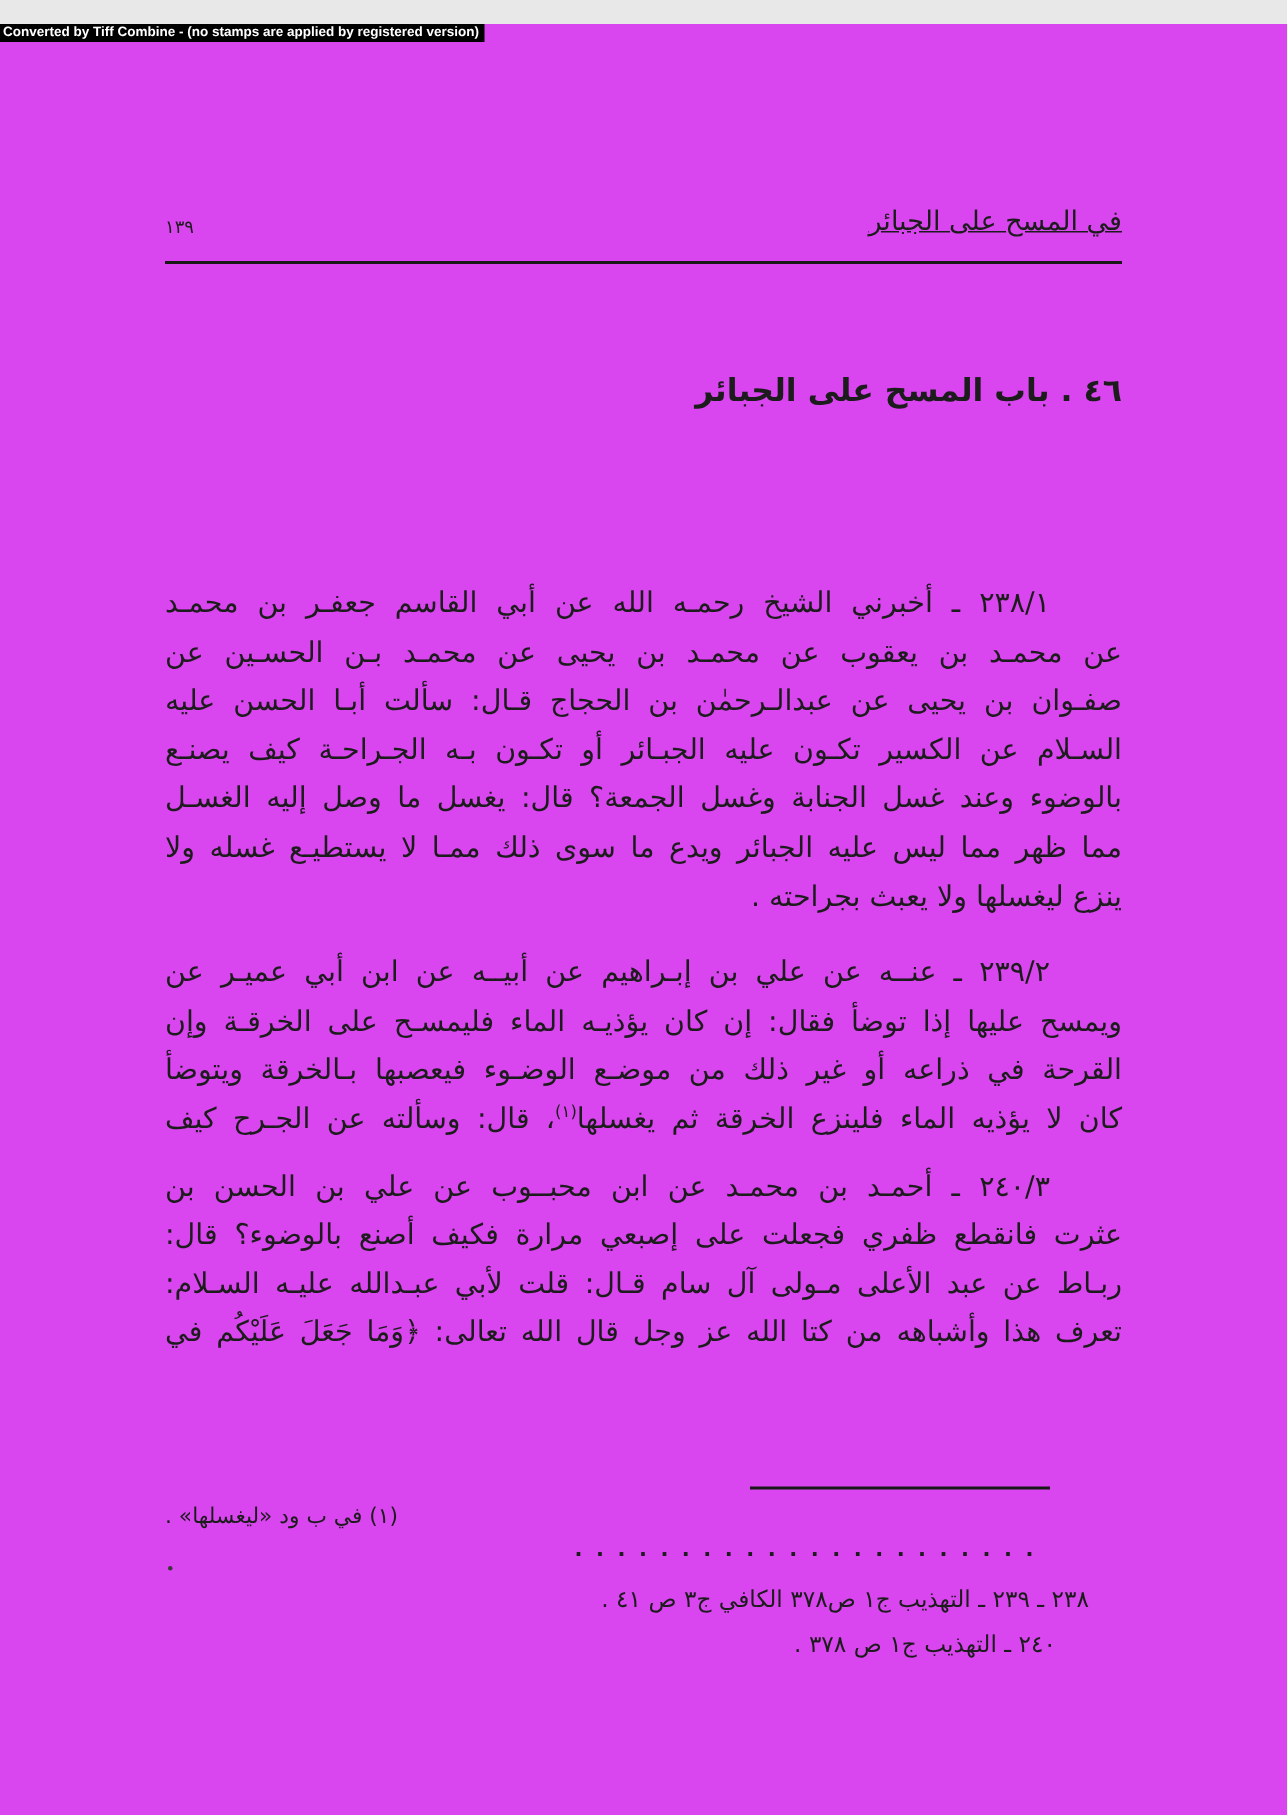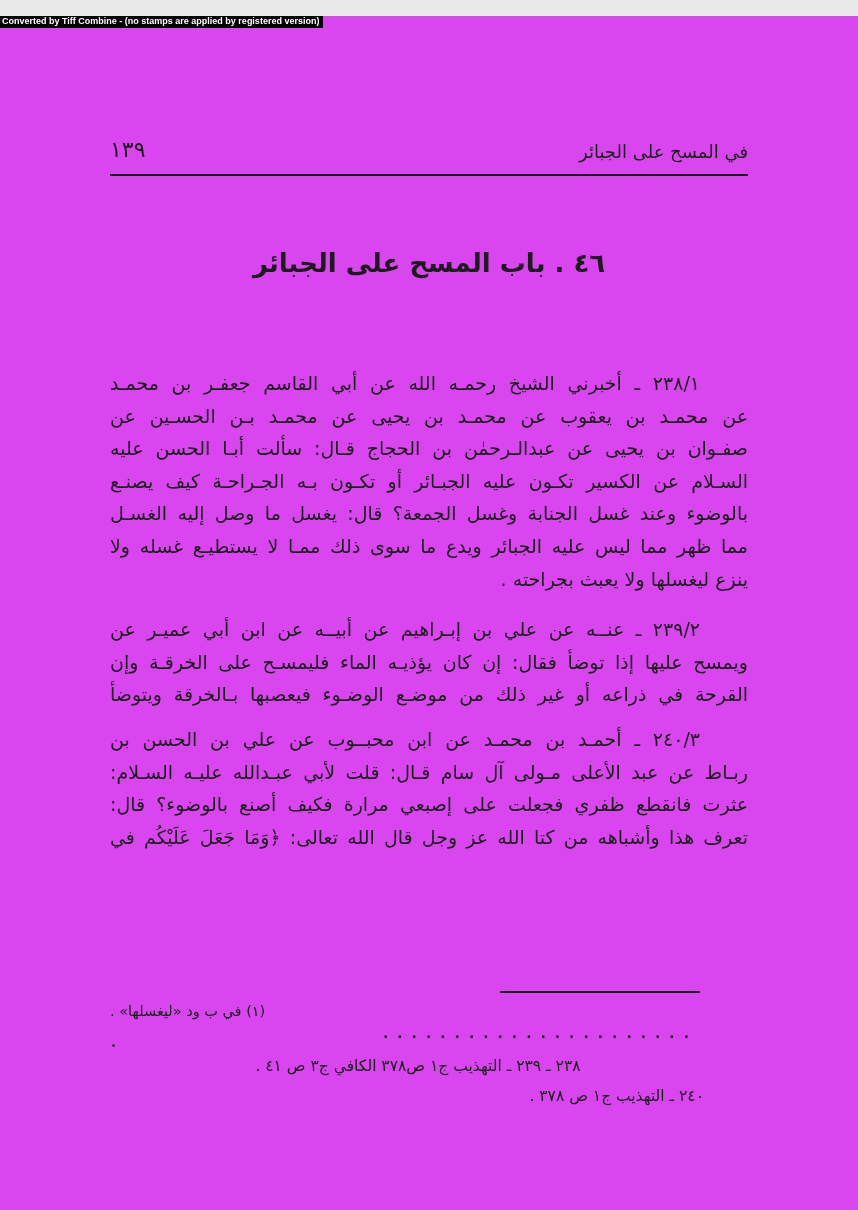--- a/index.html
+++ b/index.html
@@ -13,50 +13,50 @@
     font-family: "Liberation Sans", sans-serif; font-weight: bold;
     font-size: 9px; line-height: 11px; padding: 0 4px 1px 2px;
     white-space: nowrap;
   }
   .content { position: absolute; left: 110px; top: 0; width: 638px; height: 100%; }
 
   .header {
     position: absolute; top: 121px; width: 100%;
     display: flex; justify-content: space-between; align-items: flex-end;
   }
-  .running-title { font-size: 18px; }
-  .page-number { font-size: 22px; }
+  .running-title { font-size: 18px; text-decoration: underline; }
+  .page-number { font-size: 12px; }
   .header-rule { position: absolute; top: 158px; width: 100%; height: 2px; background: #181818; }
 
   .chapter {
     position: absolute; top: 232px; width: 100%; margin: 0;
-    text-align: center; font-size: 26px; font-weight: bold;
+    font-size: 21px; font-weight: bold;
   }
 
-  .body { position: absolute; top: 351px; width: 100%; font-size: 19px; }
+  .body { position: absolute; top: 370px; width: 100%; font-size: 19px; }
   .para { margin: 0; }
   .para.gap-lg { margin-bottom: 18px; }
   .para.gap-sm { margin-bottom: 12px; }
   .line {
     height: 32.6px; line-height: 32.6px;
     text-align: justify; text-align-last: justify;
   }
   .line.first { padding-right: 48px; }
   .line.end { text-align-last: right; }
   sup.fnref { font-size: 11px; line-height: 0; }
 
   .footnotes { position: absolute; top: 975px; width: 100%; }
   .fn-rule { height: 2px; width: 200px; margin-right: 48px; background: #181818; }
   .fn-note { margin: 10px 48px 0 0; text-align: left; font-size: 14.5px; }
   .fn-dots {
     margin: 5px 50px 0 0; text-align: right;
     font-size: 14px; font-weight: bold; letter-spacing: 9px; line-height: 18px;
   }
   .ref-line { text-align: right; font-size: 15.5px; line-height: 30px; }
-  .ref-1 { margin: 9px 22px 0 0; text-align: center; }
+  .ref-1 { margin: 9px 22px 0 0; }
   .ref-2 { margin: 0 44px 0 0; }
 
   .stray-dot {
     position: absolute; top: 1028px; right: 633px;
     width: 3px; height: 3px; border-radius: 50%; background: #3a3a3a;
   }
 </style>
 </head>
 <body>
 
@@ -85,26 +85,27 @@
         <div class="line">السـلام عن الكسير تكـون عليه الجبـائر أو تكـون بـه الجـراحـة كيف يصنـع</div>
         <div class="line">بالوضوء وعند غسل الجنابة وغسل الجمعة؟ قال: يغسل ما وصل إليه الغسـل</div>
         <div class="line">مما ظهر مما ليس عليه الجبائر ويدع ما سوى ذلك ممـا لا يستطيـع غسله ولا</div>
         <div class="line end">ينزع ليغسلها ولا يعبث بجراحته .</div>
       </div>
 
       <div class="para gap-sm">
         <div class="line first">٢٣٩/٢ ـ عنــه عن علي بن إبـراهيم عن أبيــه عن ابن أبي عميـر عن</div>
         <div class="line">ويمسح عليها إذا توضأ فقال: إن كان يؤذيـه الماء فليمسـح على الخرقـة وإن</div>
         <div class="line">القرحة في ذراعه أو غير ذلك من موضـع الوضـوء فيعصبها بـالخرقة ويتوضأ</div>
+        <div class="line"><span>كان لا يؤذيه الماء فلينزع الخرقة ثم يغسلها</span><sup class="fnref">(١)</sup><span>، قال: وسألته عن الجـرح كيف</span></div>
       </div>
 
       <div class="para">
         <div class="line first">٢٤٠/٣ ـ أحمـد بن محمـد عن ابن محبــوب عن علي بن الحسن بن</div>
+        <div class="line">عثرت فانقطع ظفري فجعلت على إصبعي مرارة فكيف أصنع بالوضوء؟ قال:</div>
         <div class="line">ربـاط عن عبد الأعلى مـولى آل سام قـال: قلت لأبي عبـدالله عليـه السـلام:</div>
-        <div class="line">عثرت فانقطع ظفري فجعلت على إصبعي مرارة فكيف أصنع بالوضوء؟ قال:</div>
         <div class="line">تعرف هذا وأشباهه من كتا الله عز وجل قال الله تعالى: ﴿وَمَا جَعَلَ عَلَيْكُم في</div>
       </div>
 
     </div>
 
     <div class="footnotes" dir="rtl">
       <div class="fn-rule"></div>
       <div class="fn-note">(١) في ب ود «ليغسلها» .</div>
       <div class="fn-dots">......................</div>
       <div class="ref-line ref-1">٢٣٨ ـ ٢٣٩ ـ التهذيب ج١ ص٣٧٨ الكافي ج٣ ص ٤١ .</div>

